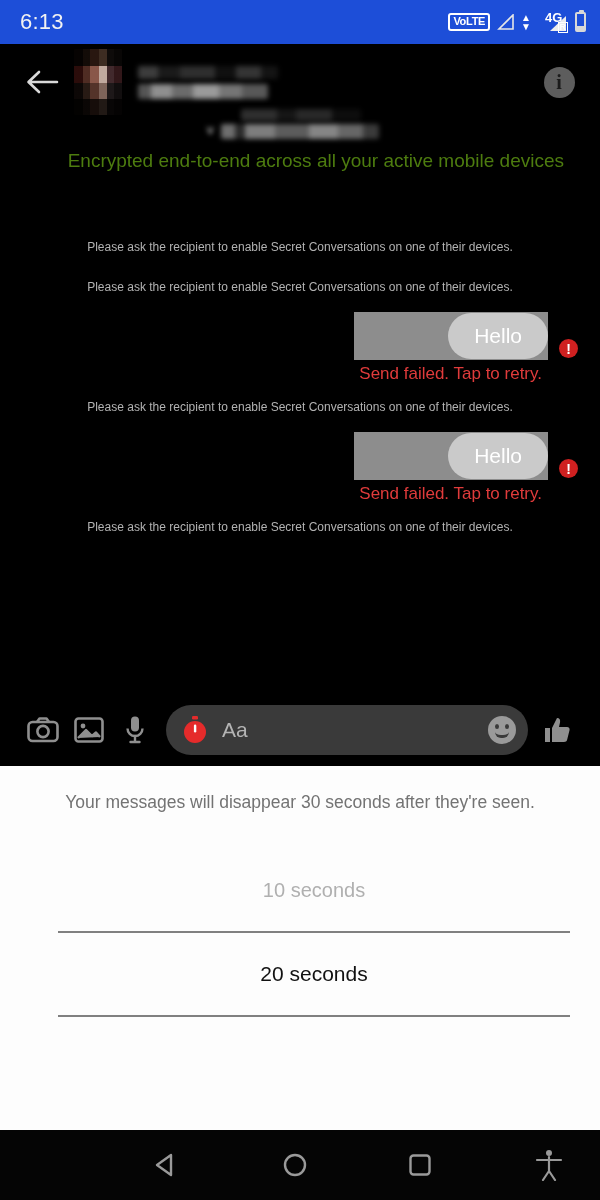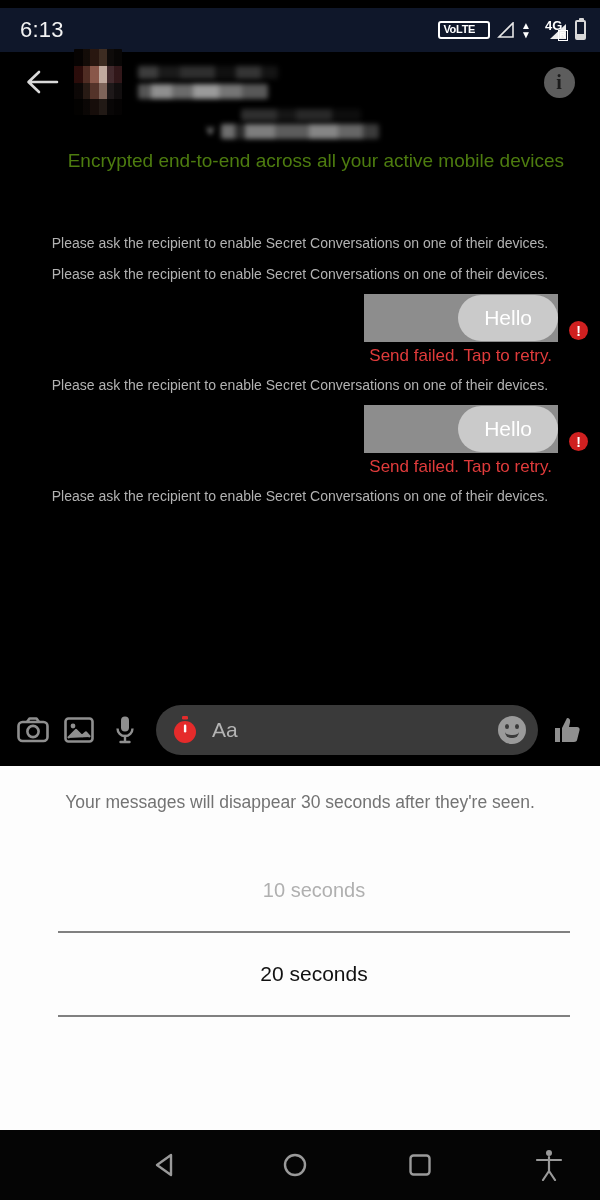--- a/index.html
+++ b/index.html
@@ -6,29 +6,29 @@
   html, body {
     width:600px; height:1200px;
     background:#000;
     font-family:"Liberation Sans", sans-serif;
     overflow:hidden;
   }
   #screen { position:relative; width:600px; height:1200px; background:#000; }
 
   
   .statusbar{
-    position:absolute; top:8px; left:0; width:600px; height:44px;
+    position:absolute; top:0; left:0; width:600px; height:44px;
     display:flex; align-items:center; justify-content:space-between;
-    padding:0 14px 0 20px; background:#0f172a;
+    padding:0 14px 0 20px; background:#1d4ed8;
   }
   .status-time{ color:#f2f2f2; font-size:22px; letter-spacing:.2px; }
   .status-icons{ display:flex; align-items:center; gap:7px; }
   .volte{
     border:2px solid #fff; border-radius:3px; color:#fff;
-    font-size:11px; font-weight:bold; padding:0px 13px 1px 3px;
+    font-size:11px; font-weight:bold; padding:0px 3px 1px 3px;
     line-height:13px; letter-spacing:-.3px;
   }
   .tri-outline{
     width:17px;height:16px;position:relative;
   }
   .tri-outline svg{display:block;}
   .net4g{ position:relative; width:30px; height:20px; }
   .net4g .lbl{ position:absolute; top:-2px; left:7px; font-size:13px; color:#fff; font-weight:bold; }
   .net4g .rlbl{ position:absolute; bottom:-1px; right:0px; font-size:9px; color:#fff; font-weight:bold;
                 border:1px solid #fff; line-height:9px; padding:0 1px;}
@@ -83,24 +83,24 @@
 
   
   .enc-note{
     position:absolute; top:148px; left:64px; width:500px;
     text-align:right; color:#4d7c0f; font-size:19px; line-height:26px;
   }
 
   
   .thread{ position:absolute; top:232px; left:0; width:600px; }
   .sys-msg{
-    color:#b2b2b2; font-size:14px; line-height:22px; text-align:center;
+    color:#b2b2b2; font-size:12px; line-height:31px; text-align:center;
     padding:0 32px; margin-bottom:9px;
   }
-  .out-row{ position:relative; height:78px; margin:6px 4px 2px 0; }
+  .out-row{ position:relative; height:78px; margin:6px 14px 2px 0; }
   .sel-rect{
     position:absolute; right:38px; top:0; width:194px; height:48px;
     background:#8d8d8d;
   }
   .bubble{
     position:absolute; right:38px; top:1px;
     background:#cacaca; color:#ffffff; font-size:21px;
     padding:9px 26px; border-radius:24px; line-height:28px;
   }
   .err-badge{
@@ -110,21 +110,21 @@
     color:#fff; font-size:14px; font-weight:bold; line-height:14px;
   }
   .send-failed{
     position:absolute; right:44px; top:52px;
     color:#e03b3b; font-size:17px;
   }
 
   
   .composer{
     position:absolute; top:694px; left:0; width:600px; height:72px;
-    display:flex; align-items:center; padding:0 10px; background:#000;
+    display:flex; align-items:center; padding:0 20px; background:#000;
   }
   .cbtn{ width:46px;height:46px; display:flex;align-items:center;justify-content:center; flex:none; }
   .input-pill{
     flex:1; height:50px; margin:0 6px 0 8px;
     background:#3a3a3a; border-radius:26px;
     display:flex; align-items:center; padding:0 12px 0 14px;
   }
   .timer-ico{ width:30px;height:30px; flex:none; }
   .aa{ color:#b4b4b4; font-size:21px; margin-left:12px; flex:1; }
   .emoji{ width:28px;height:28px;border-radius:50%;background:#9a9a9a;position:relative;flex:none;}

